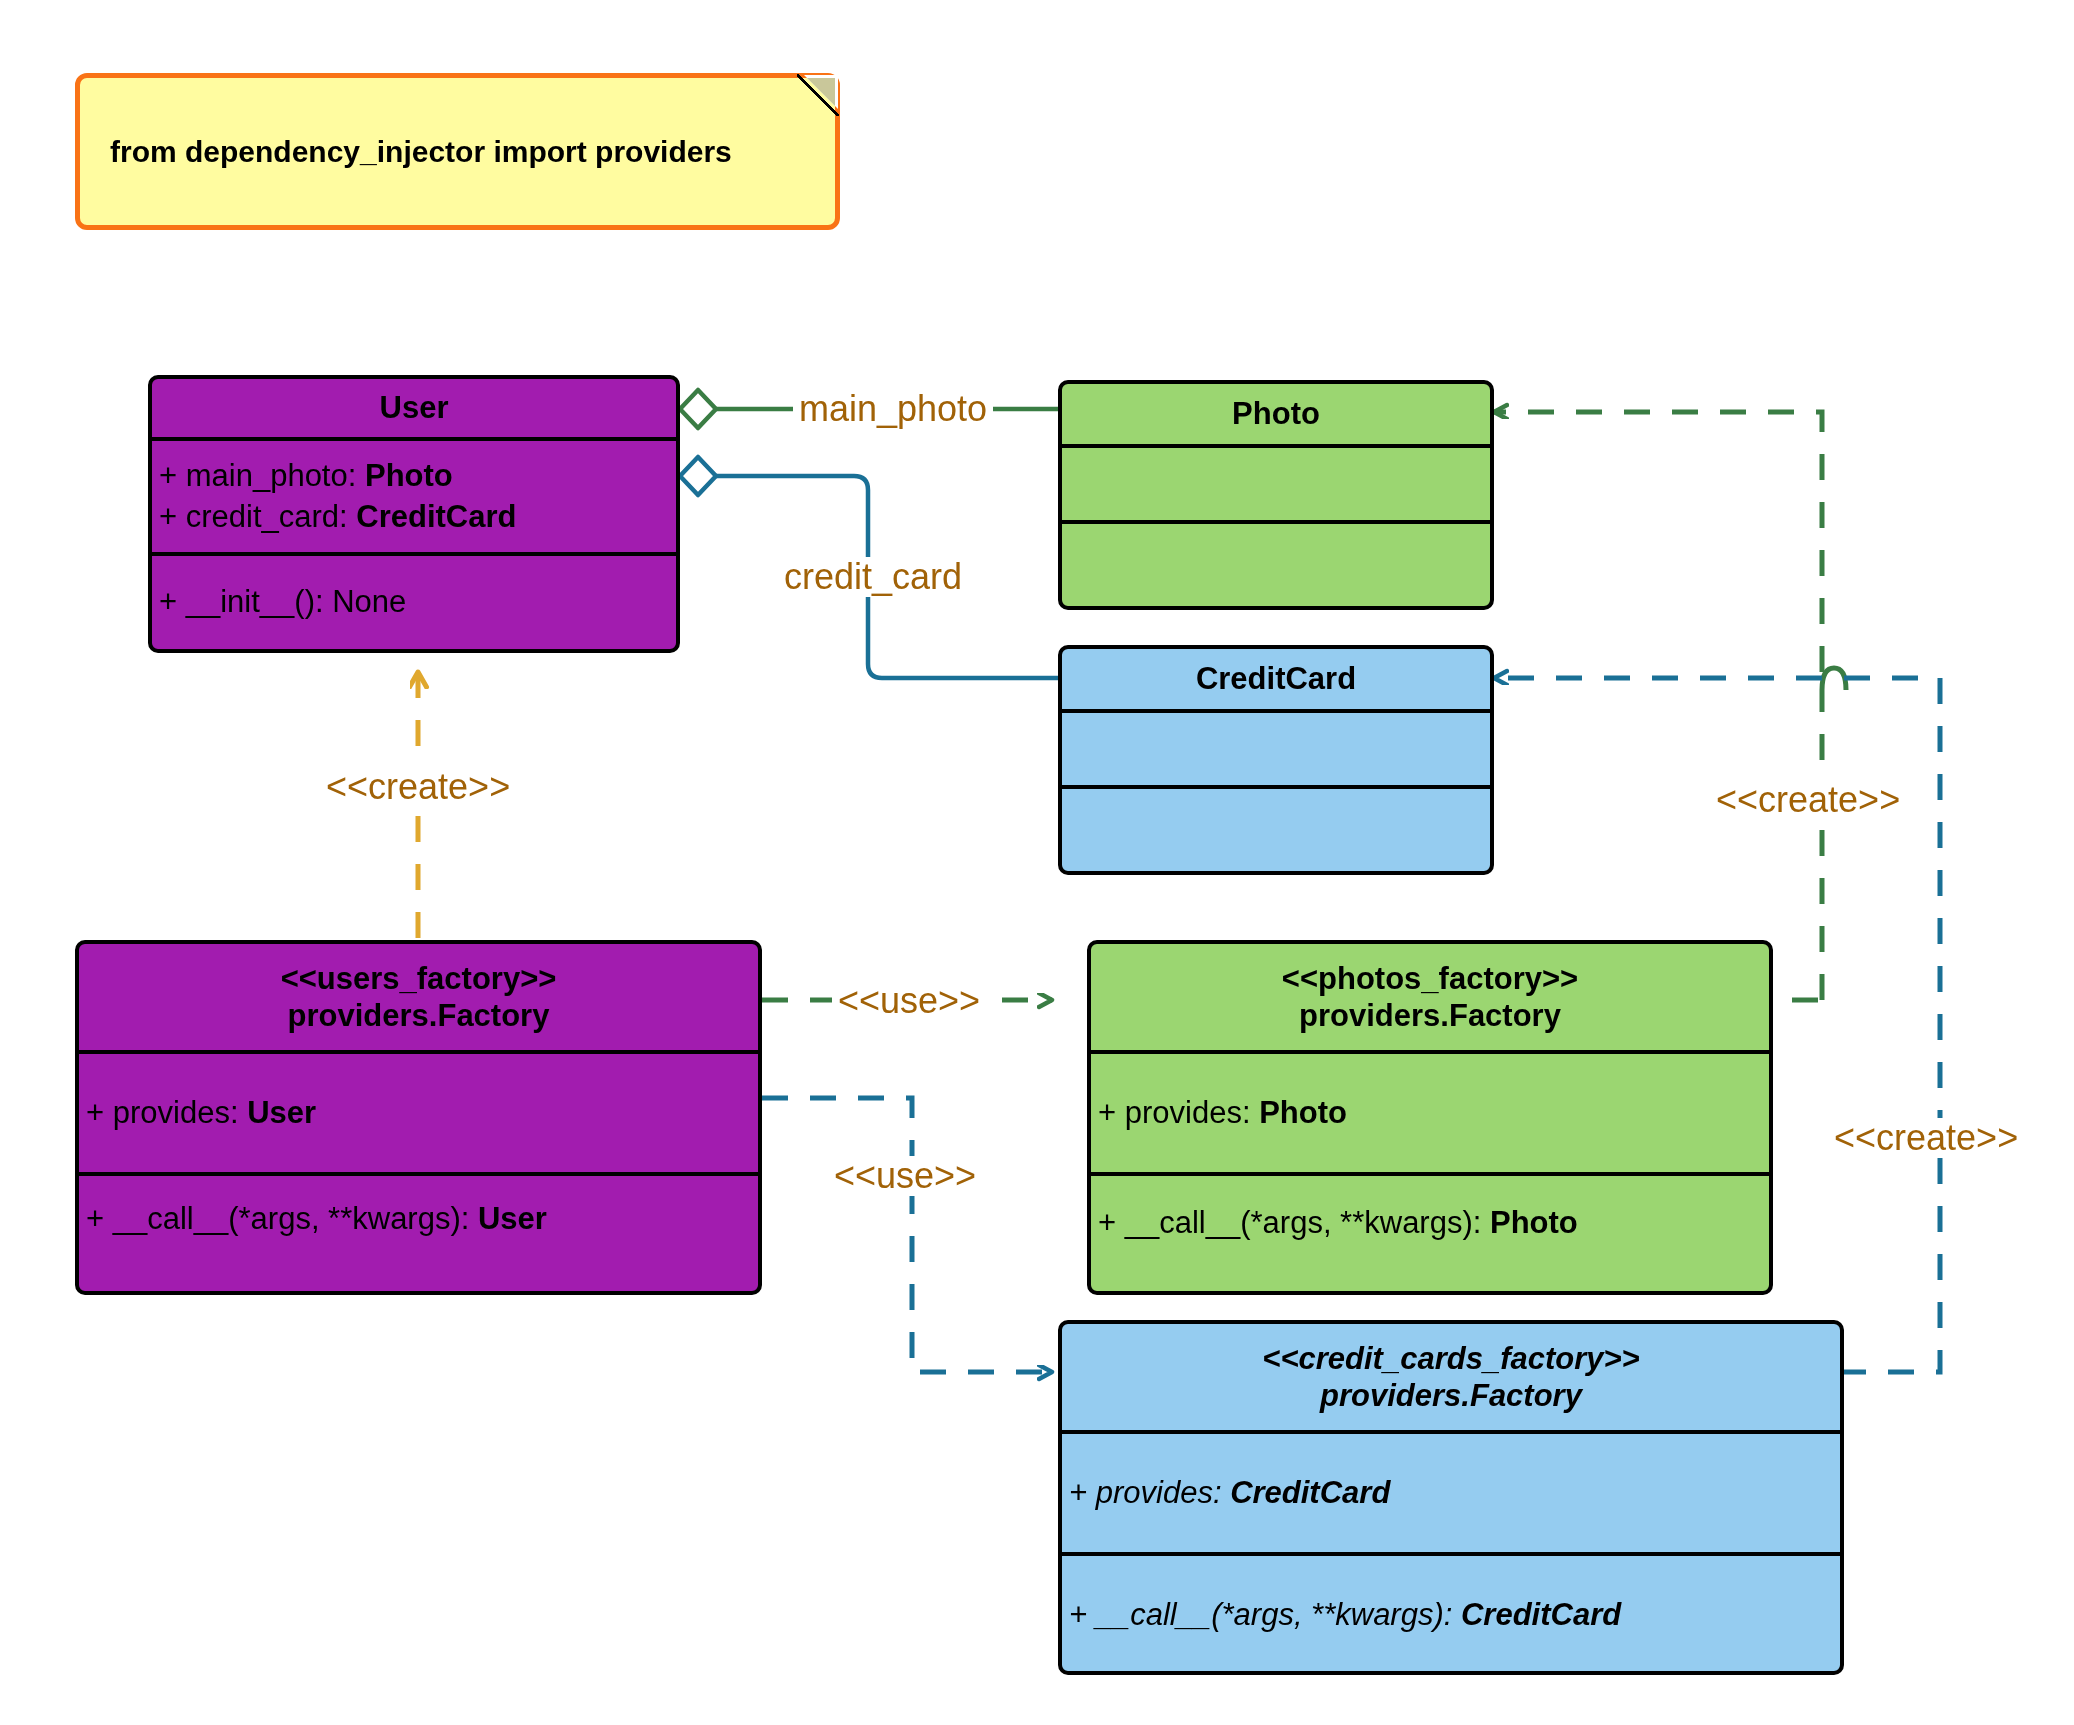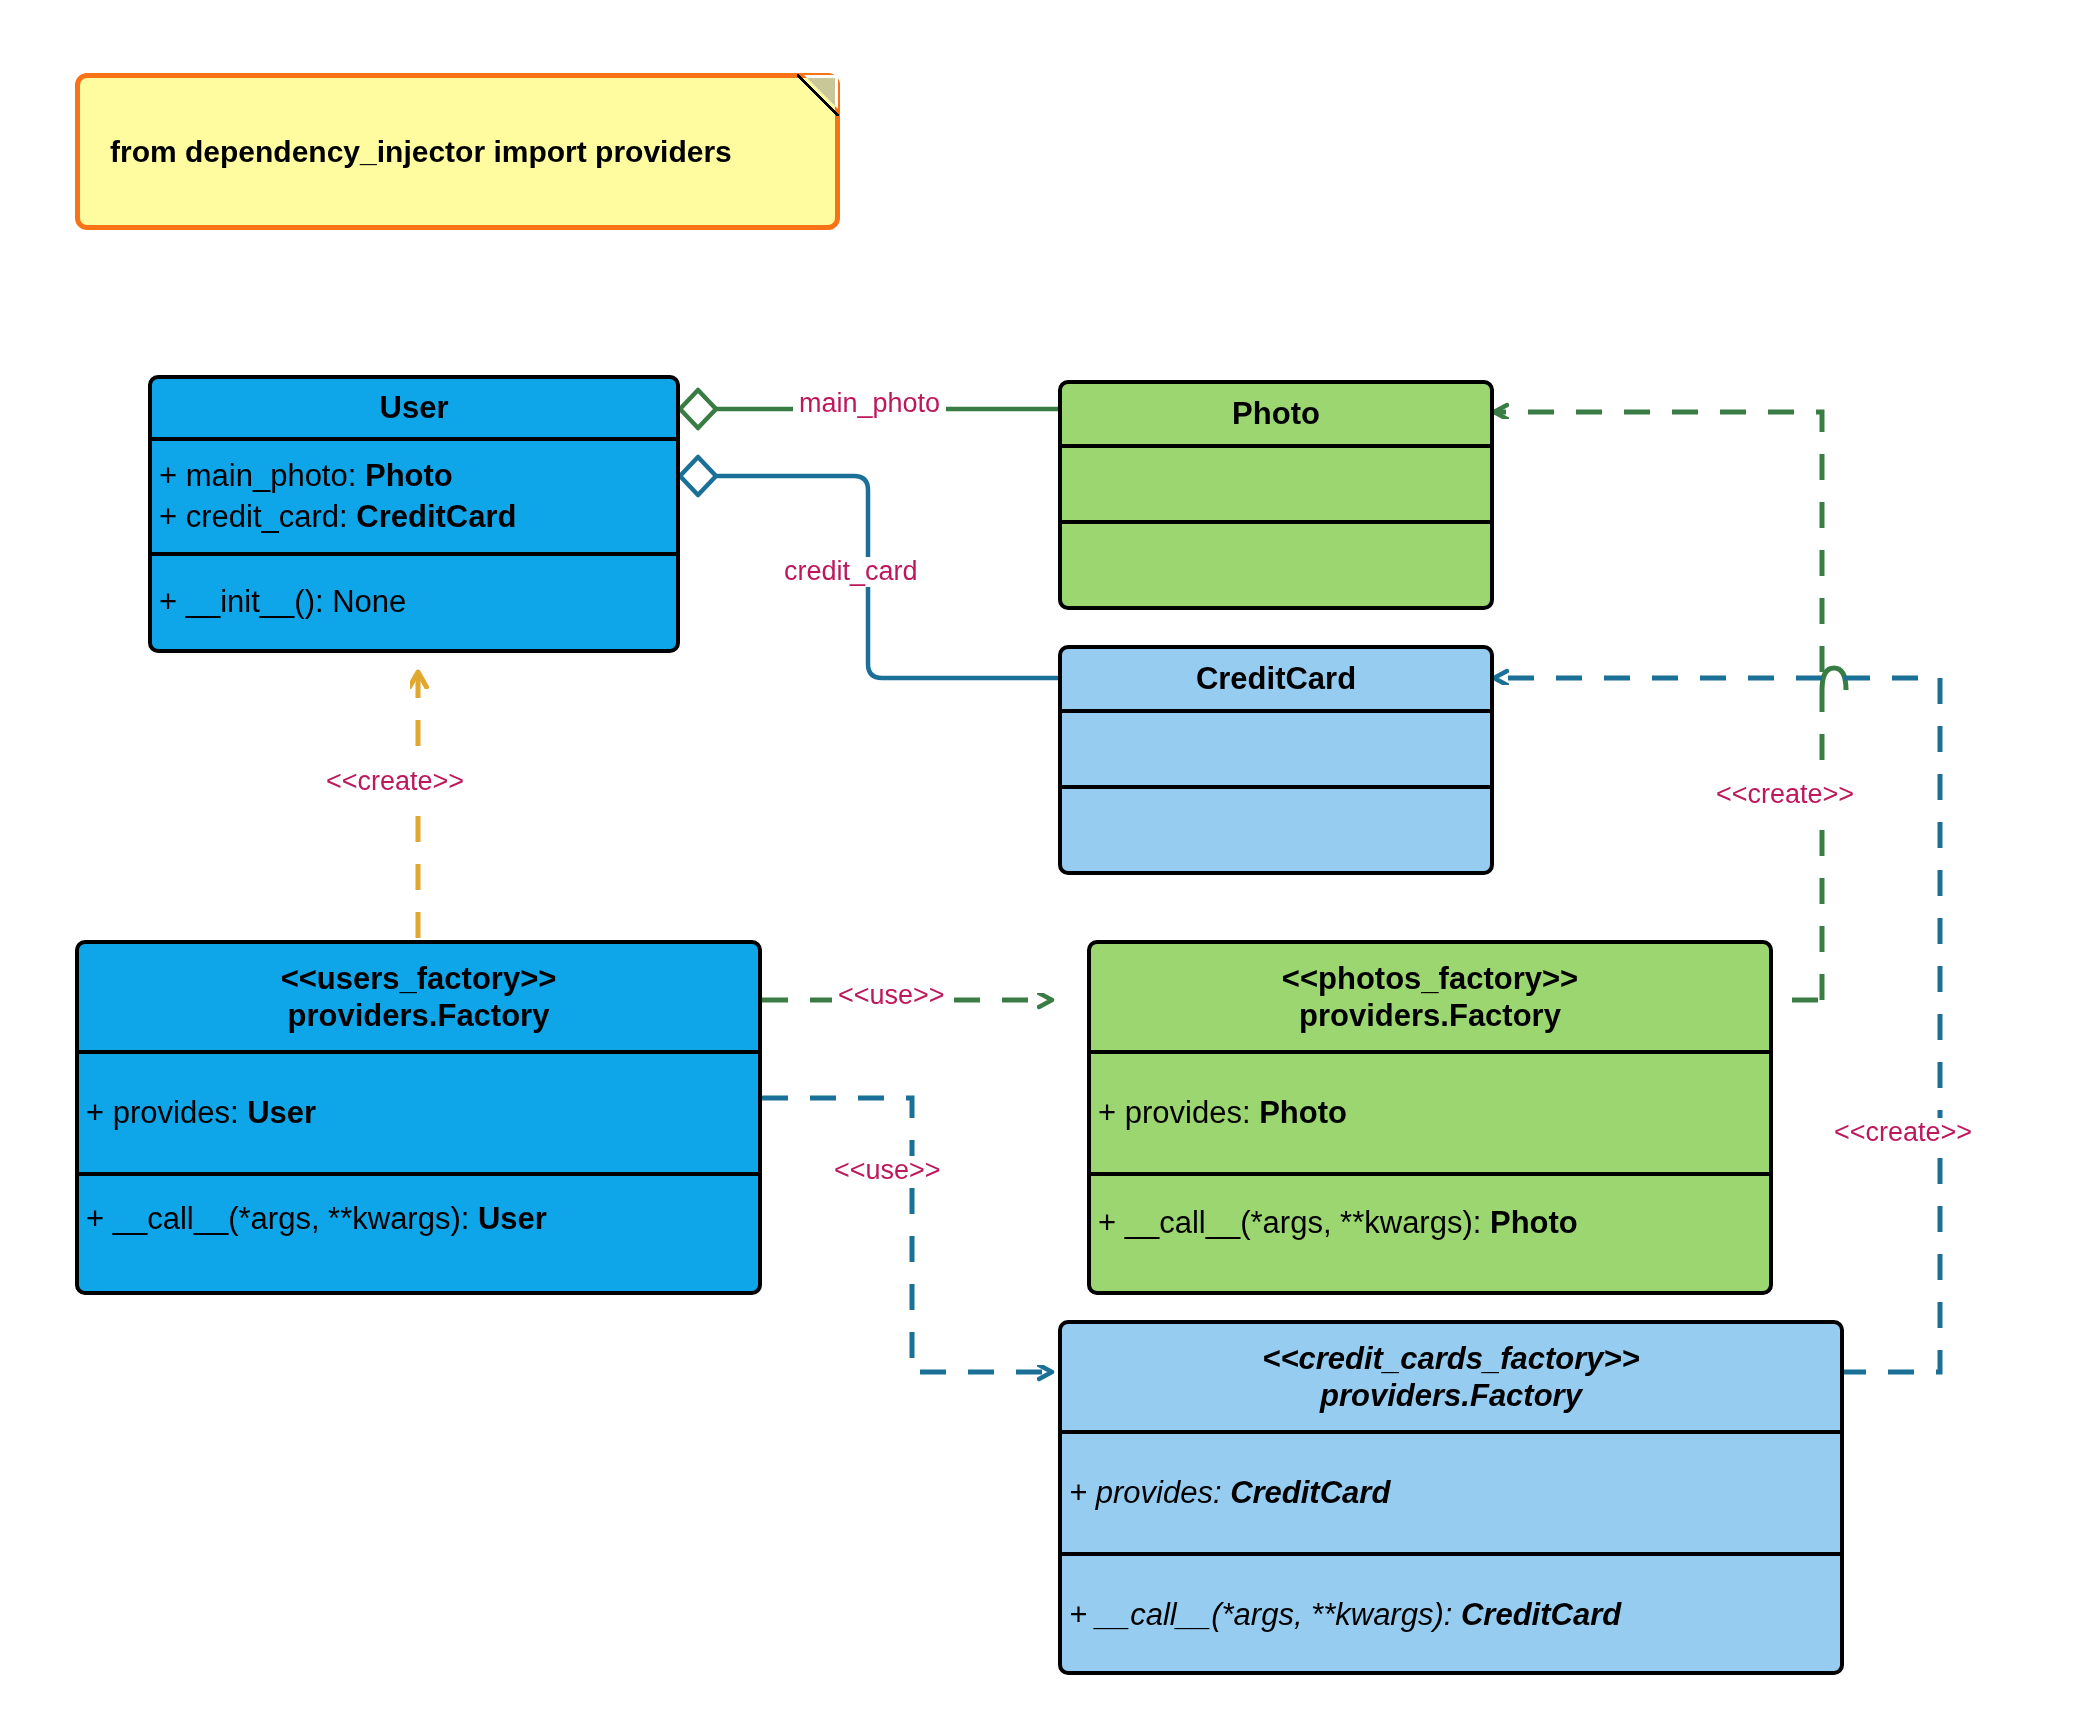--- a/index.html
+++ b/index.html
@@ -39,21 +39,21 @@
   .uml .row{
     font-size:31px;
     line-height:1.30;
     color:#000;
     padding-left:7px;
     white-space:nowrap;
   }
   .uml .row b{font-weight:bold;}
 
   
-  .c-yellow{background:#0ea5e9;}
+  .c-yellow{background:#a21caf;}
   .c-green {background:#9BD671;}
   .c-blue  {background:#95CCF0;}
 
   
   .note{
     position:absolute;
     box-sizing:border-box;
     background:#FFFCA0;
     border:5px solid #f97316;
     border-radius:12px;
@@ -65,22 +65,22 @@
   }
   .note-fold{
     position:absolute;
     width:0;height:0;
     border-style:solid;
   }
 
   
   .elabel{
     position:absolute;
-    font-size:27px;
-    color:#be185d;
+    font-size:36px;
+    color:#a16207;
     background:#ffffff;
     white-space:nowrap;
     padding:0 6px;
     line-height:1.1;
   }
 </style>
 </head>
 <body>
 
 <div id="canvas">

